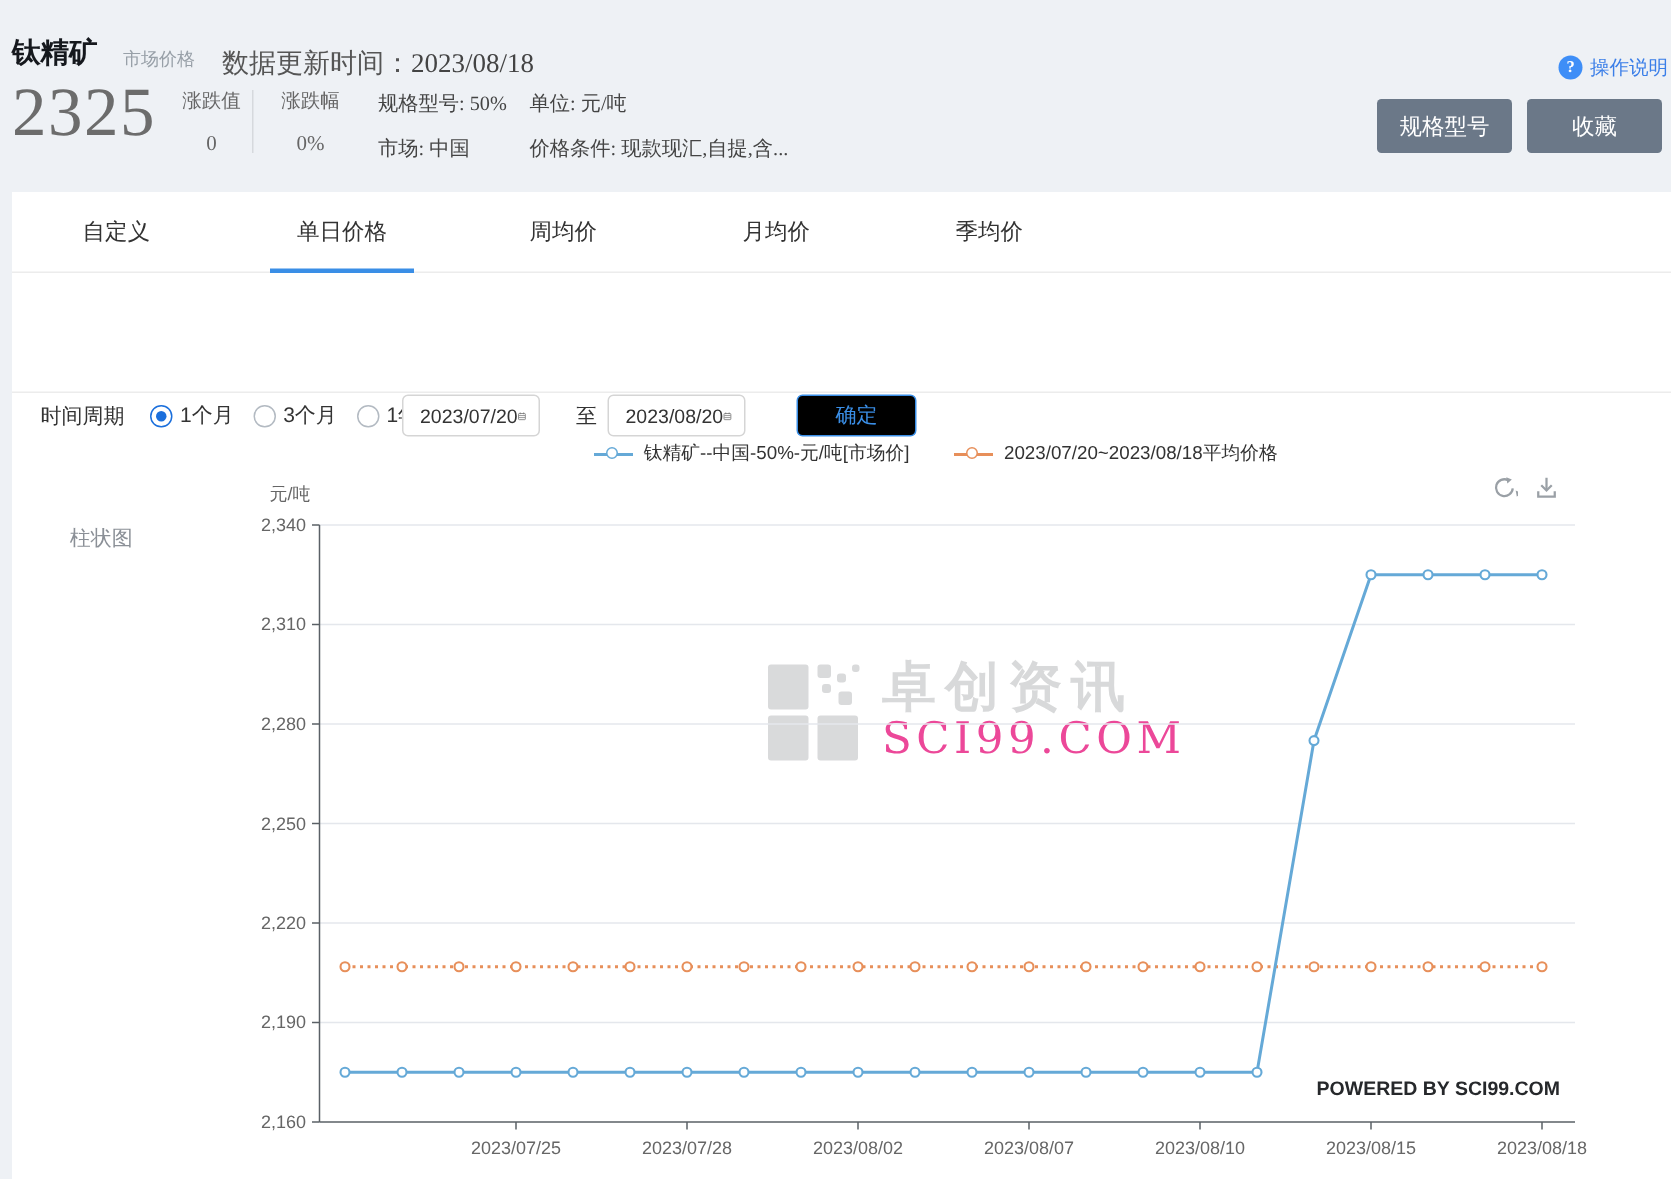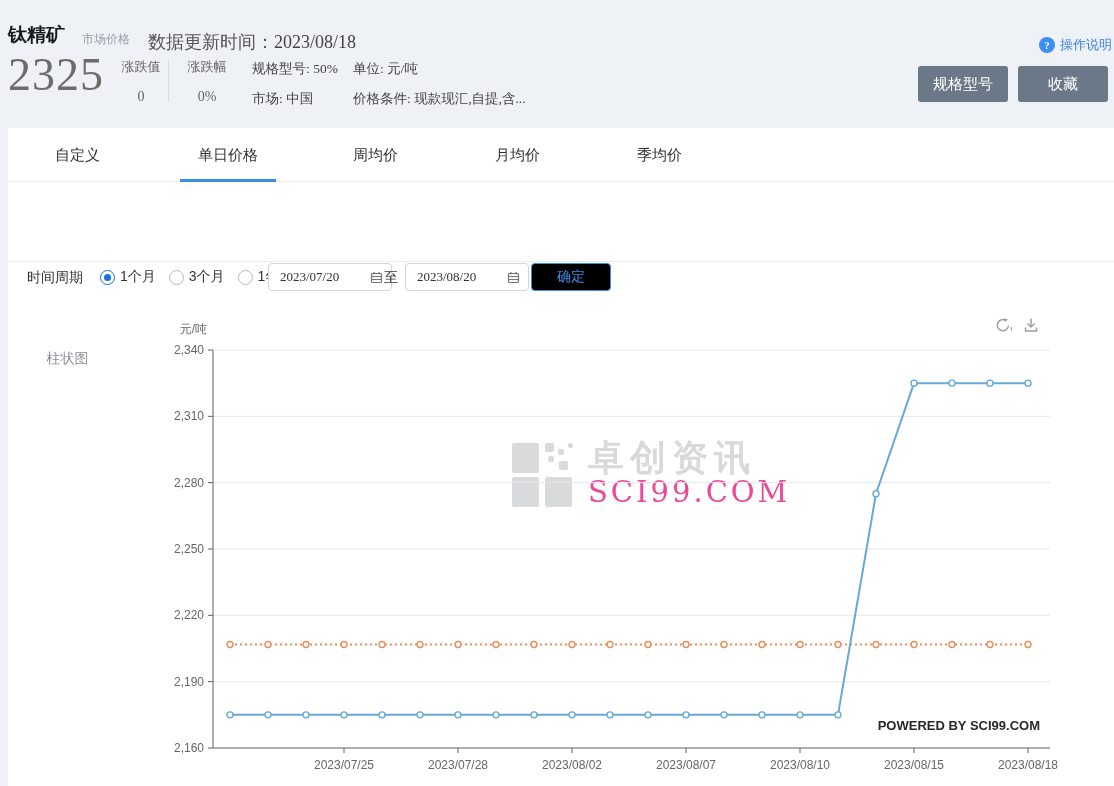--- a/index.html
+++ b/index.html
@@ -36,22 +36,22 @@
 
   
   #filter { position:absolute; left:0; top:54px; width:100%; height:80px; border-bottom:1px solid #ececec; }
   .f-label { left:19px; top:81px; height:28px; line-height:28px; font-size:14px; color:#333; }
   #radio-group { left:92px; top:81px; height:28px; display:flex; align-items:center; gap:13px; }
   .radio-item { display:flex; align-items:center; gap:5px; cursor:pointer; font-size:14px; color:#333; }
   .radio { width:15px; height:15px; border-radius:50%; border:1.5px solid #b3bac2; background:#fff; position:relative; }
   .radio.sel { border-color:#1b6fdc; }
   .radio.sel::after { content:""; position:absolute; left:50%; top:50%; width:7px; height:7px; margin:-3.5px 0 0 -3.5px;
                       border-radius:50%; background:#1b6fdc; }
-  .date-box { top:81px; width:124px; height:28px; border:1px solid #d5d5d5; border-radius:4px; background:#fff;
-              display:flex; align-items:center; justify-content:space-between; padding:0 8px 0 11px; cursor:pointer;font-family:Liberation Serif, serif; }
+  .date-box { top:81px; width:92px; height:28px; border:1px solid #d5d5d5; border-radius:4px; background:#fff;
+              display:flex; align-items:center; justify-content:space-between; padding:0 8px 0 11px; cursor:pointer; }
   .date-box span { font-size:13px; color:#333; }
   .f-to { left:376px; top:81px; height:28px; line-height:28px; font-size:14px; color:#333; }
   .confirm-btn { left:523px; top:81px; width:80px; height:28px; background:#000000; border:1px solid #3a8ee6; color:#3a8ee6;
                  border-radius:4px; font-size:14px; cursor:pointer; font-family:inherit; }
 
   
   .side-active { left:0; top:138px; width:119px; height:64px; background:#45a2e9; color:#fff; font-size:15px;
                  display:flex; align-items:center; justify-content:center; cursor:pointer; }
   .side-item { left:0; top:218px; width:119px; height:24px; line-height:24px; text-align:center; font-size:14px;
                color:#8b9097; cursor:pointer; }
@@ -156,20 +156,34 @@
         <line x1="2" y1="5.5" x2="11" y2="5.5" stroke="#777" stroke-width="1.1"></line>
         <line x1="2" y1="8.5" x2="11" y2="8.5" stroke="#777" stroke-width="1.1"></line>
       </svg>
     </div>
     <button class="abs confirm-btn">确定</button>
   </div>
 
   <div class="abs side-item">柱状图</div>
 
   <div id="chart-area">
+    <div id="legend">
+      <div class="lg-item">
+        <span class="lg-mark" style="background:#65a9d7;">
+            <i style="border-color:#65a9d7;"></i>
+          </span>
+        <span class="lg-label">钛精矿--中国-50%-元/吨[市场价]</span>
+      </div>
+      <div class="lg-item">
+        <span class="lg-mark" style="background:#e78f5a;">
+            <i style="border-color:#e78f5a;"></i>
+          </span>
+        <span class="lg-label">2023/07/20~2023/08/18平均价格</span>
+      </div>
+    </div>
 
     <div id="unit-label">元/吨</div>
 
     <svg class="tool-icon" style="left:860px;" viewBox="0 0 18 18">
       <path d="M14.5 9.6 A 5.6 5.6 0 1 1 11.4 4.1" fill="none" stroke="#9aa0a6" stroke-width="1.5"></path>
       <path d="M10.2 2.2 L13.9 3.6 L10.9 6.3 Z" fill="#9aa0a6"></path>
       <path d="M3.4 9.2 A 5.6 5.6 0 0 1 14.5 9.6" fill="none" stroke="#9aa0a6" stroke-width="0"></path>
       <path d="M7.6 15.8 L4.1 14.2 L7.2 11.7 Z" fill="#9aa0a6" transform="translate(10.2,-1.2) rotate(175 7 14)"></path>
     </svg>
     <svg class="tool-icon" style="left:888px;" viewBox="0 0 18 18">

